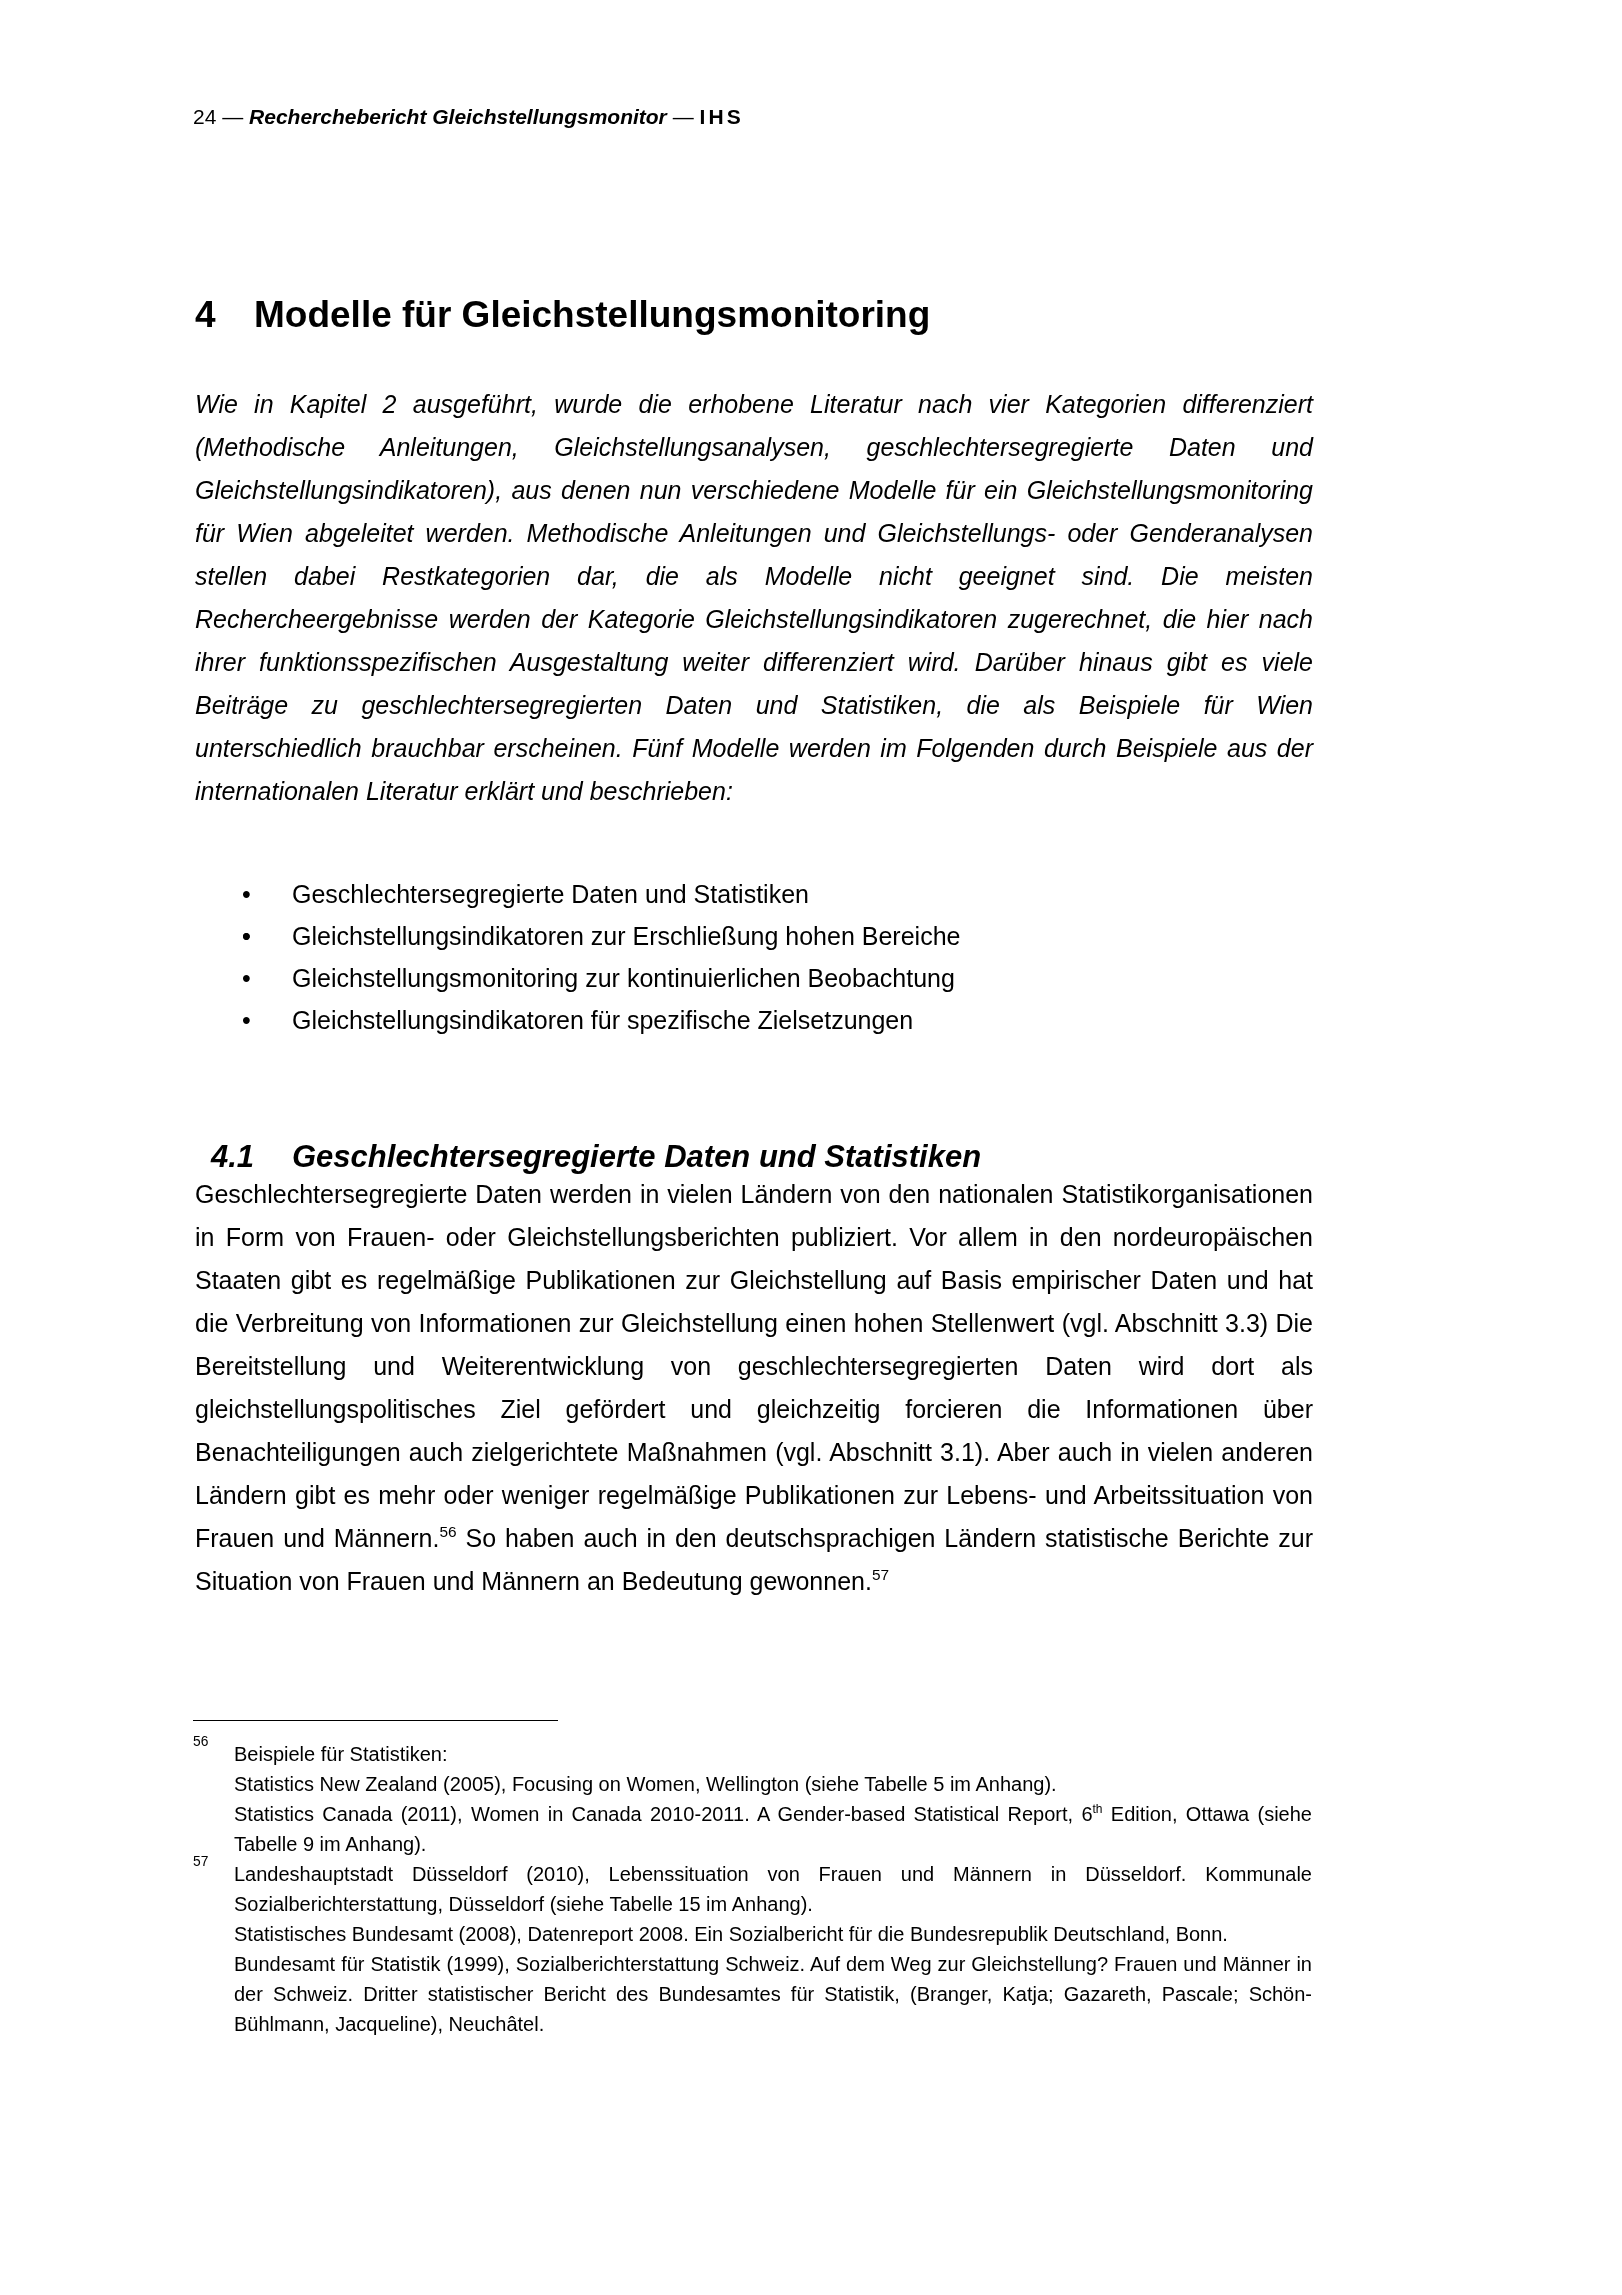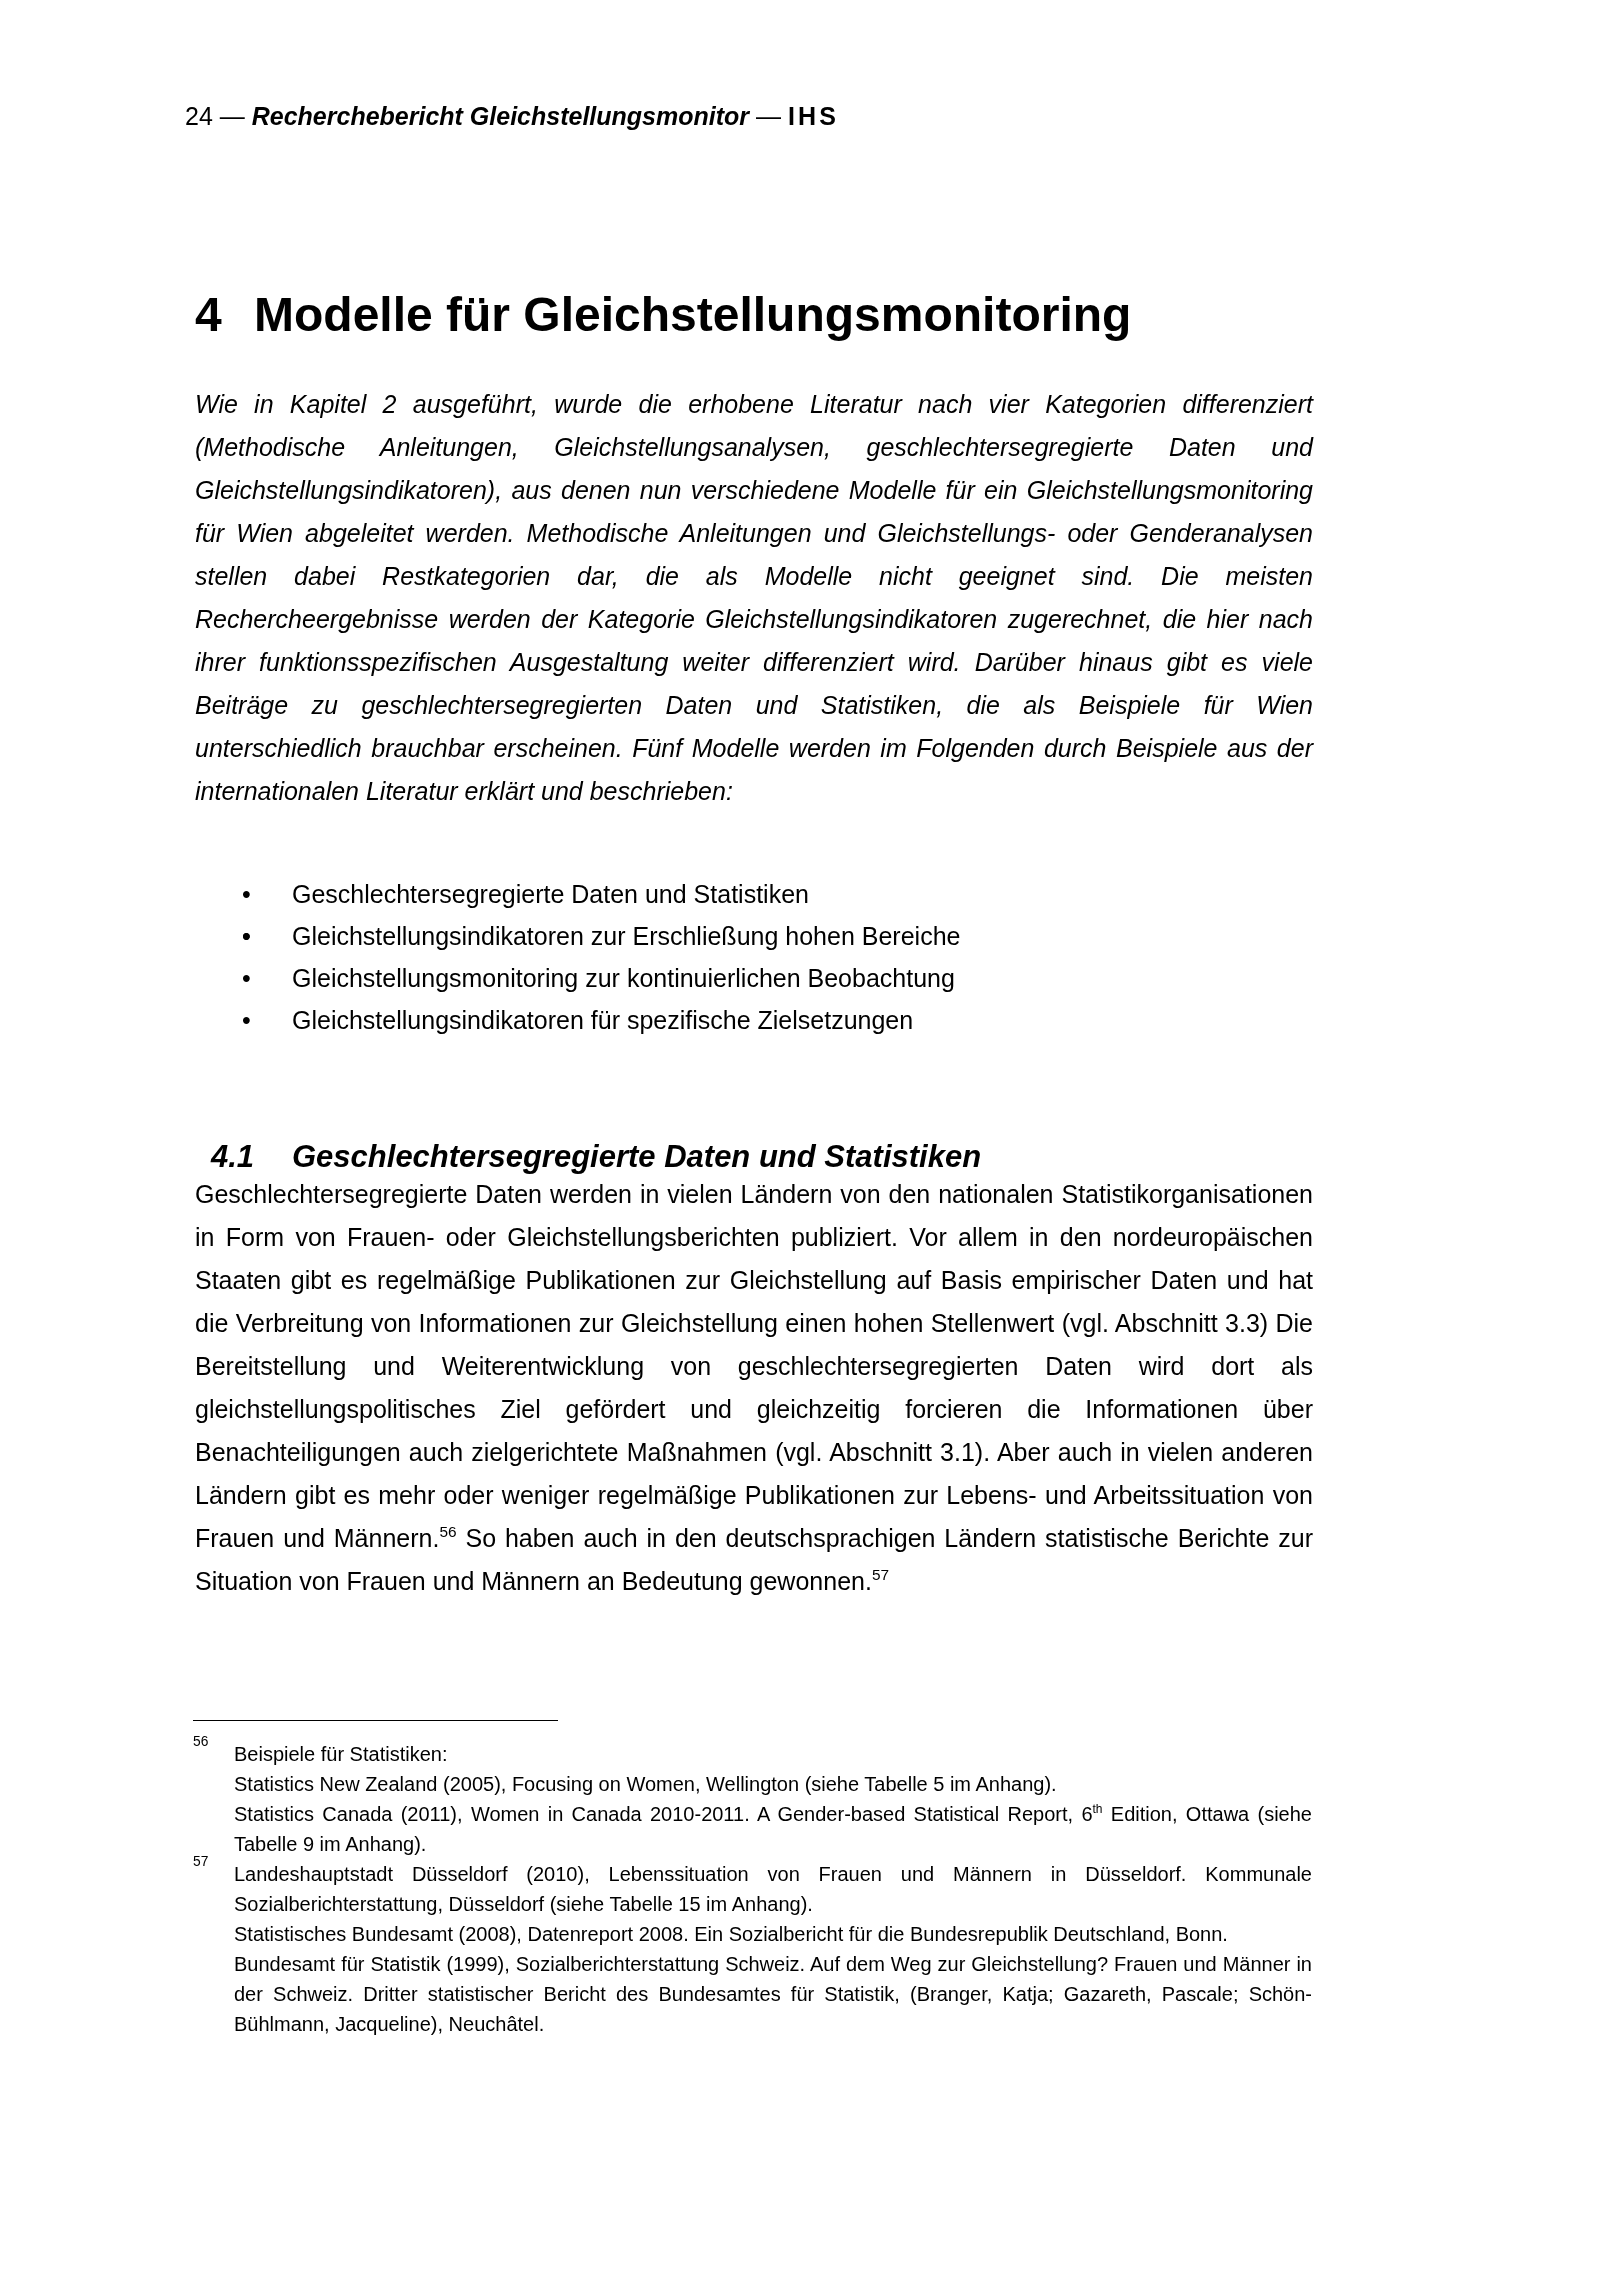--- a/index.html
+++ b/index.html
@@ -1,24 +1,24 @@
 <!DOCTYPE html>
 <html style="font-size:13px"><head>
 <meta charset="utf-8">
 <style>
   html, body { margin: 0; padding: 0; background: #ffffff; }
   body { width: 1622px; height: 2295px; position: relative; overflow: hidden;
          font-family: "Liberation Sans", sans-serif; color: #000; }
   .page { position: absolute; left: 0; top: 0; width: 1622px; height: 2295px; }
 
-  .running-head { position: absolute; left: 185px; top: 102px; font-size: 25px; line-height: 29px; white-space: nowrap; }
+  .running-head { position: absolute; left: 193px; top: 102px; font-size: 21px; line-height: 29px; white-space: nowrap; }
   .running-head .title { font-weight: bold; font-style: italic; }
   .running-head .org { font-weight: bold; letter-spacing: 3.2px; }
 
-  .h1 { position: absolute; left: 195px; top: 292px; font-size: 48px; font-weight: bold; line-height: 45px; white-space: nowrap; }
+  .h1 { position: absolute; left: 195px; top: 292px; font-size: 37px; font-weight: bold; line-height: 45px; white-space: nowrap; }
   .h1 .num { display: inline-block; width: 59px; }
 
   .body-text { position: absolute; left: 195px; width: 1118px; font-size: 25px; line-height: 43px;
                text-align: justify; text-align-last: left; }
   .p1 { top: 383px; font-style: italic; }
   .p2 { top: 1173px; }
 
   .bullets { position: absolute; left: 195px; top: 873px; width: 1118px; margin: 0; padding: 0; list-style: none; font-size: 25px; line-height: 42px; }
   .bullets li { position: relative; padding-left: 97px; }
   .bullets li .dot { position: absolute; left: 47px; top: 0; }

